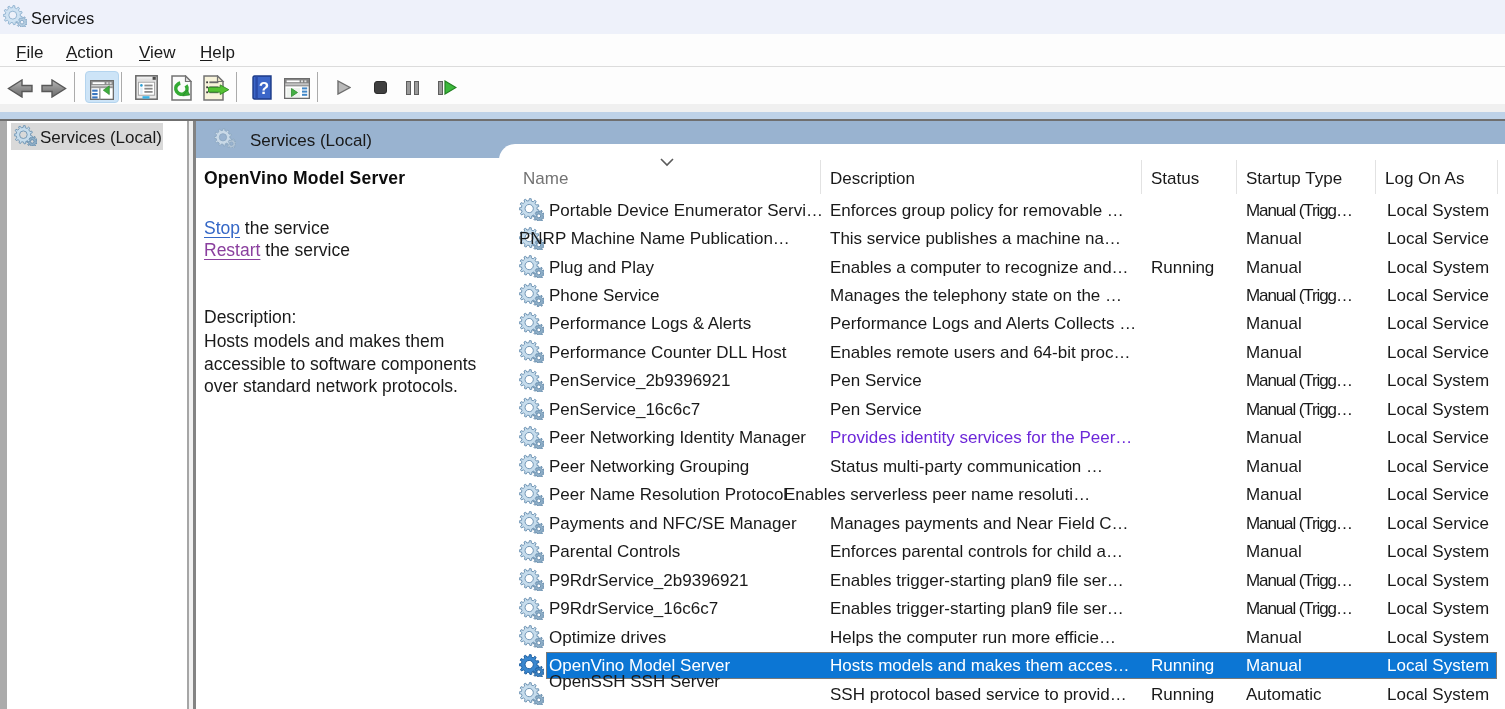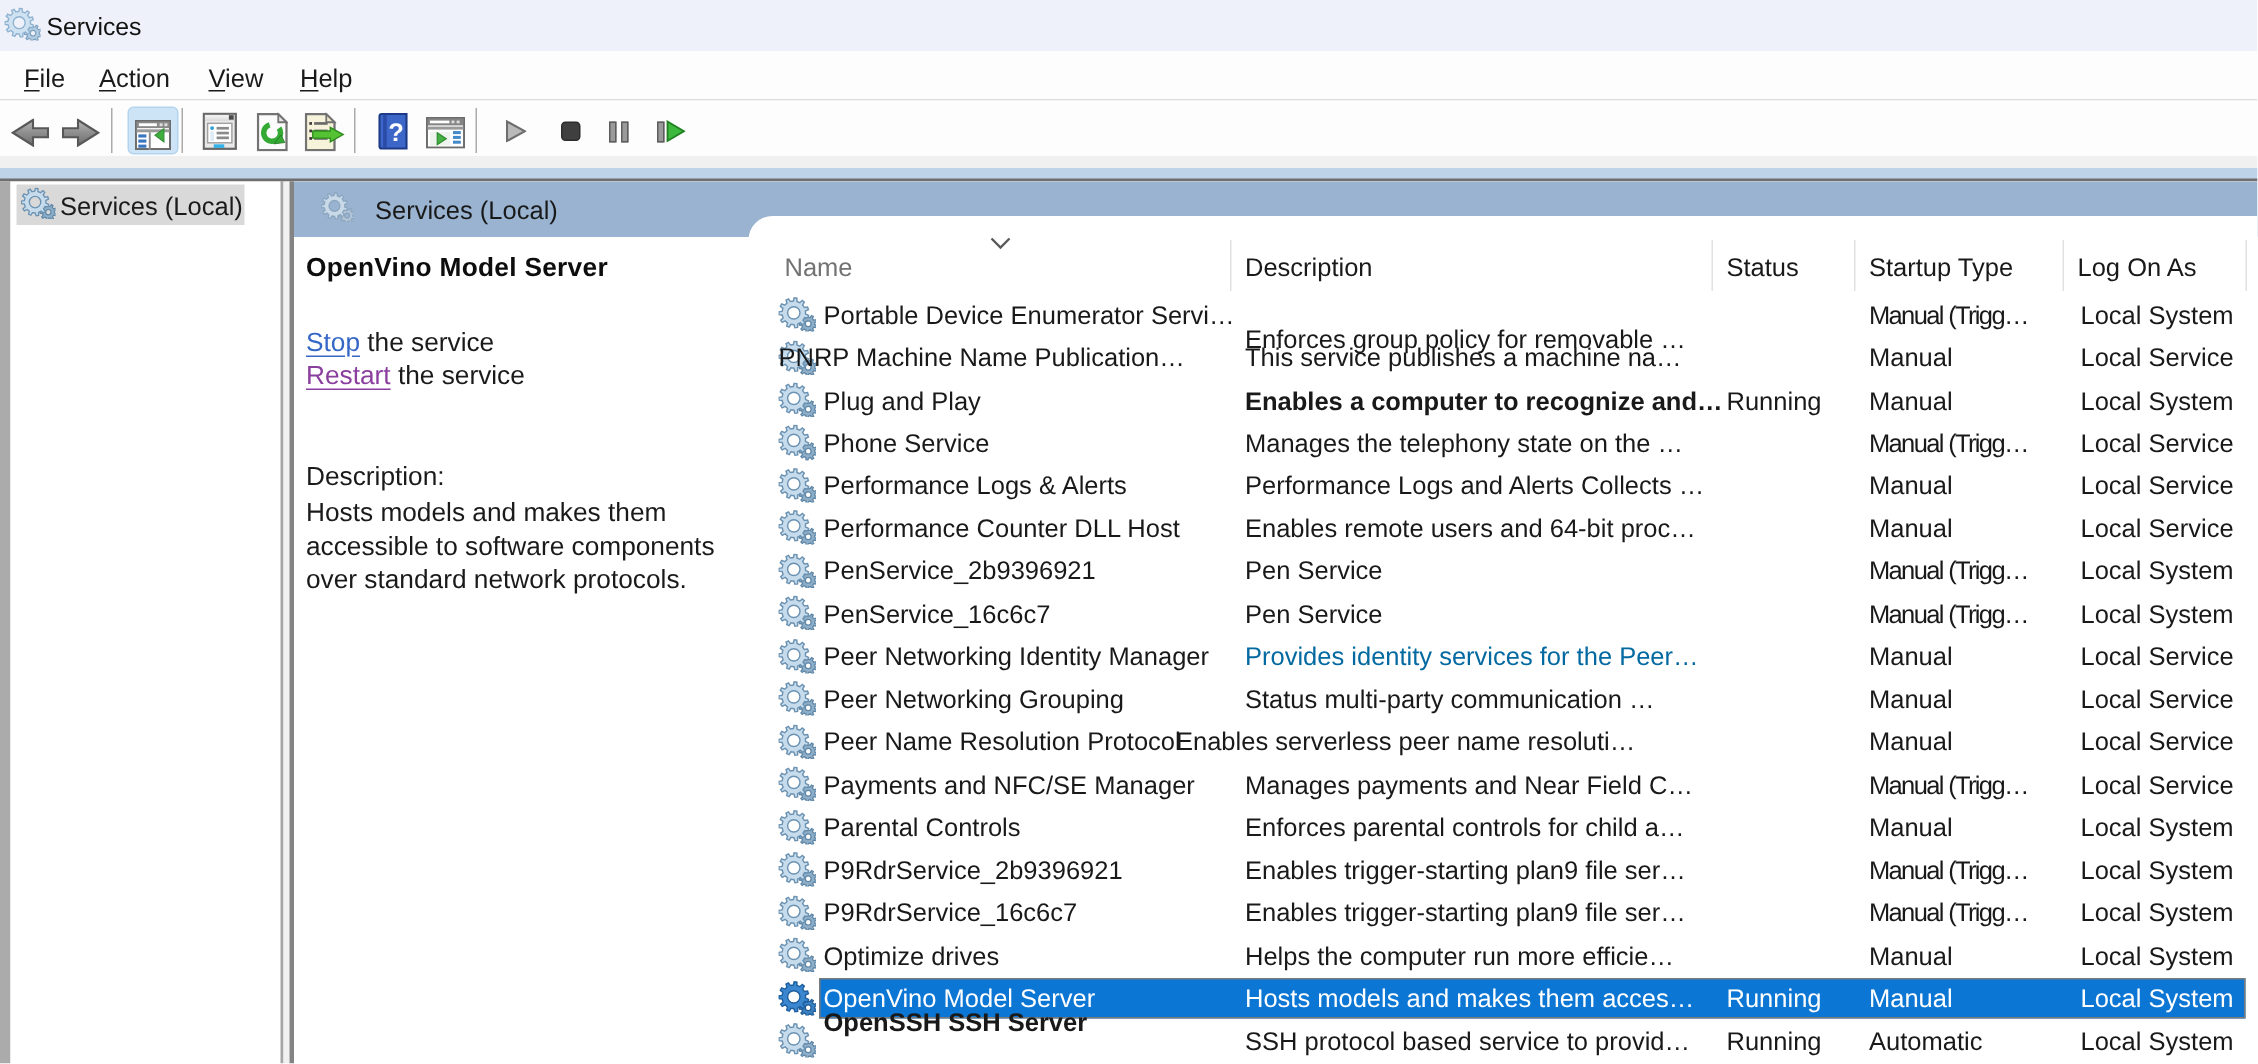--- a/index.html
+++ b/index.html
@@ -154,37 +154,37 @@
 <div style="position:absolute;left:820px;top:160px;width:1px;height:34px;background:#e2e2e2;"></div>
 <div style="position:absolute;left:1141px;top:160px;width:1px;height:34px;background:#e2e2e2;"></div>
 <div style="position:absolute;left:1236px;top:160px;width:1px;height:34px;background:#e2e2e2;"></div>
 <div style="position:absolute;left:1375px;top:160px;width:1px;height:34px;background:#e2e2e2;"></div>
 <div style="position:absolute;left:1497px;top:160px;width:1px;height:34px;background:#e2e2e2;"></div>
 <svg style="position:absolute;left:519px;top:198.03500000000003px;opacity:1" width="25.0" height="23.076923076923077" viewBox="0 0 26 24">
     <path d="M25.16,19.20 L26.67,19.88 L26.23,21.19 L24.62,20.84 L23.71,21.99 L24.42,23.48 L23.25,24.21 L22.24,22.90 L20.80,23.20 L20.39,24.80 L19.02,24.60 L19.09,22.95 L17.80,22.25 L16.46,23.21 L15.54,22.18 L16.65,20.96 L16.11,19.59 L14.46,19.47 L14.42,18.09 L16.06,17.87 L16.52,16.47 L15.34,15.32 L16.20,14.24 L17.59,15.12 L18.84,14.35 L18.68,12.71 L20.03,12.43 L20.53,14.00 L21.99,14.21 L22.92,12.85 L24.13,13.50 L23.50,15.03 L24.48,16.13 L26.07,15.68 L26.58,16.97 L25.12,17.73 Z M22.60,18.60 a2.0,2.0 0 1,0 -4.0,0 a2.0,2.0 0 1,0 4.0,0 Z" fill="#8fafc8" stroke="#5f87a8" stroke-width="0.9" fill-rule="evenodd"></path>
     <path d="M18.75,11.87 L20.85,12.75 L20.36,14.58 L18.11,14.30 L16.99,16.14 L18.28,18.01 L16.88,19.29 L15.13,17.83 L13.20,18.78 L13.27,21.05 L11.40,21.37 L10.72,19.20 L8.58,18.95 L7.41,20.90 L5.67,20.16 L6.26,17.96 L4.61,16.60 L2.57,17.61 L1.50,16.04 L3.19,14.51 L2.53,12.47 L0.27,12.21 L0.22,10.32 L2.47,9.95 L3.02,7.87 L1.25,6.44 L2.24,4.81 L4.33,5.72 L5.91,4.27 L5.20,2.11 L6.91,1.28 L8.18,3.17 L10.30,2.81 L10.87,0.60 L12.75,0.83 L12.80,3.10 L14.77,3.94 L16.45,2.40 L17.91,3.60 L16.72,5.54 L17.93,7.32 L20.17,6.93 L20.75,8.73 L18.70,9.72 Z M14.90,11.00 a4.3,4.3 0 1,0 -8.6,0 a4.3,4.3 0 1,0 8.6,0 Z" fill="#c6dcec" stroke="#6c92b2" stroke-width="1" fill-rule="evenodd"></path>
   </svg>
 <div style="position:absolute;left:549px;top:197.5px;height:25px;line-height:25px;font-size:17px;color:#191919;font-weight:normal;letter-spacing:0px;white-space:nowrap;">Portable Device Enumerator Servi…</div>
-<div style="position:absolute;left:830px;top:197.5px;height:25px;line-height:25px;font-size:17px;color:#191919;font-weight:normal;letter-spacing:0px;white-space:nowrap;margin-top:16px;">Enforces group policy for removable …</div>
+<div style="position:absolute;left:830px;top:197.5px;height:25px;line-height:25px;font-size:17px;color:#191919;font-weight:normal;letter-spacing:0px;white-space:nowrap;">Enforces group policy for removable …</div>
 <div style="position:absolute;left:1246px;top:197.5px;height:25px;line-height:25px;font-size:17px;color:#191919;font-weight:normal;letter-spacing:-1.1px;white-space:nowrap;">Manual (Trigg…</div>
 <div style="position:absolute;left:1387px;top:197.5px;height:25px;line-height:25px;font-size:17px;color:#191919;font-weight:normal;letter-spacing:0px;white-space:nowrap;">Local System</div>
 <svg style="position:absolute;left:519px;top:226.505px;opacity:1" width="25.0" height="23.076923076923077" viewBox="0 0 26 24">
     <path d="M25.16,19.20 L26.67,19.88 L26.23,21.19 L24.62,20.84 L23.71,21.99 L24.42,23.48 L23.25,24.21 L22.24,22.90 L20.80,23.20 L20.39,24.80 L19.02,24.60 L19.09,22.95 L17.80,22.25 L16.46,23.21 L15.54,22.18 L16.65,20.96 L16.11,19.59 L14.46,19.47 L14.42,18.09 L16.06,17.87 L16.52,16.47 L15.34,15.32 L16.20,14.24 L17.59,15.12 L18.84,14.35 L18.68,12.71 L20.03,12.43 L20.53,14.00 L21.99,14.21 L22.92,12.85 L24.13,13.50 L23.50,15.03 L24.48,16.13 L26.07,15.68 L26.58,16.97 L25.12,17.73 Z M22.60,18.60 a2.0,2.0 0 1,0 -4.0,0 a2.0,2.0 0 1,0 4.0,0 Z" fill="#8fafc8" stroke="#5f87a8" stroke-width="0.9" fill-rule="evenodd"></path>
     <path d="M18.75,11.87 L20.85,12.75 L20.36,14.58 L18.11,14.30 L16.99,16.14 L18.28,18.01 L16.88,19.29 L15.13,17.83 L13.20,18.78 L13.27,21.05 L11.40,21.37 L10.72,19.20 L8.58,18.95 L7.41,20.90 L5.67,20.16 L6.26,17.96 L4.61,16.60 L2.57,17.61 L1.50,16.04 L3.19,14.51 L2.53,12.47 L0.27,12.21 L0.22,10.32 L2.47,9.95 L3.02,7.87 L1.25,6.44 L2.24,4.81 L4.33,5.72 L5.91,4.27 L5.20,2.11 L6.91,1.28 L8.18,3.17 L10.30,2.81 L10.87,0.60 L12.75,0.83 L12.80,3.10 L14.77,3.94 L16.45,2.40 L17.91,3.60 L16.72,5.54 L17.93,7.32 L20.17,6.93 L20.75,8.73 L18.70,9.72 Z M14.90,11.00 a4.3,4.3 0 1,0 -8.6,0 a4.3,4.3 0 1,0 8.6,0 Z" fill="#c6dcec" stroke="#6c92b2" stroke-width="1" fill-rule="evenodd"></path>
   </svg>
 <div style="position:absolute;left:519px;top:226.0px;height:25px;line-height:25px;font-size:17px;color:#191919;font-weight:normal;letter-spacing:0px;white-space:nowrap;">PNRP Machine Name Publication…</div>
 <div style="position:absolute;left:830px;top:226.0px;height:25px;line-height:25px;font-size:17px;color:#191919;font-weight:normal;letter-spacing:0px;white-space:nowrap;">This service publishes a machine na…</div>
 <div style="position:absolute;left:1246px;top:226.0px;height:25px;line-height:25px;font-size:17px;color:#191919;font-weight:normal;letter-spacing:0px;white-space:nowrap;">Manual</div>
 <div style="position:absolute;left:1387px;top:226.0px;height:25px;line-height:25px;font-size:17px;color:#191919;font-weight:normal;letter-spacing:0px;white-space:nowrap;">Local Service</div>
 <svg style="position:absolute;left:519px;top:254.97500000000002px;opacity:1" width="25.0" height="23.076923076923077" viewBox="0 0 26 24">
     <path d="M25.16,19.20 L26.67,19.88 L26.23,21.19 L24.62,20.84 L23.71,21.99 L24.42,23.48 L23.25,24.21 L22.24,22.90 L20.80,23.20 L20.39,24.80 L19.02,24.60 L19.09,22.95 L17.80,22.25 L16.46,23.21 L15.54,22.18 L16.65,20.96 L16.11,19.59 L14.46,19.47 L14.42,18.09 L16.06,17.87 L16.52,16.47 L15.34,15.32 L16.20,14.24 L17.59,15.12 L18.84,14.35 L18.68,12.71 L20.03,12.43 L20.53,14.00 L21.99,14.21 L22.92,12.85 L24.13,13.50 L23.50,15.03 L24.48,16.13 L26.07,15.68 L26.58,16.97 L25.12,17.73 Z M22.60,18.60 a2.0,2.0 0 1,0 -4.0,0 a2.0,2.0 0 1,0 4.0,0 Z" fill="#8fafc8" stroke="#5f87a8" stroke-width="0.9" fill-rule="evenodd"></path>
     <path d="M18.75,11.87 L20.85,12.75 L20.36,14.58 L18.11,14.30 L16.99,16.14 L18.28,18.01 L16.88,19.29 L15.13,17.83 L13.20,18.78 L13.27,21.05 L11.40,21.37 L10.72,19.20 L8.58,18.95 L7.41,20.90 L5.67,20.16 L6.26,17.96 L4.61,16.60 L2.57,17.61 L1.50,16.04 L3.19,14.51 L2.53,12.47 L0.27,12.21 L0.22,10.32 L2.47,9.95 L3.02,7.87 L1.25,6.44 L2.24,4.81 L4.33,5.72 L5.91,4.27 L5.20,2.11 L6.91,1.28 L8.18,3.17 L10.30,2.81 L10.87,0.60 L12.75,0.83 L12.80,3.10 L14.77,3.94 L16.45,2.40 L17.91,3.60 L16.72,5.54 L17.93,7.32 L20.17,6.93 L20.75,8.73 L18.70,9.72 Z M14.90,11.00 a4.3,4.3 0 1,0 -8.6,0 a4.3,4.3 0 1,0 8.6,0 Z" fill="#c6dcec" stroke="#6c92b2" stroke-width="1" fill-rule="evenodd"></path>
   </svg>
 <div style="position:absolute;left:549px;top:254.5px;height:25px;line-height:25px;font-size:17px;color:#191919;font-weight:normal;letter-spacing:0px;white-space:nowrap;">Plug and Play</div>
-<div style="position:absolute;left:830px;top:254.5px;height:25px;line-height:25px;font-size:17px;color:#191919;font-weight:bold;letter-spacing:0px;white-space:nowrap;">Enables a computer to recognize and…</div>
+<div style="position:absolute;left:830px;top:254.5px;height:25px;line-height:25px;font-size:17px;color:#191919;font-weight:normal;letter-spacing:0px;white-space:nowrap;">Enables a computer to recognize and…</div>
 <div style="position:absolute;left:1151px;top:254.5px;height:25px;line-height:25px;font-size:17px;color:#191919;font-weight:normal;letter-spacing:0px;white-space:nowrap;">Running</div>
 <div style="position:absolute;left:1246px;top:254.5px;height:25px;line-height:25px;font-size:17px;color:#191919;font-weight:normal;letter-spacing:0px;white-space:nowrap;">Manual</div>
 <div style="position:absolute;left:1387px;top:254.5px;height:25px;line-height:25px;font-size:17px;color:#191919;font-weight:normal;letter-spacing:0px;white-space:nowrap;">Local System</div>
 <svg style="position:absolute;left:519px;top:283.44500000000005px;opacity:1" width="25.0" height="23.076923076923077" viewBox="0 0 26 24">
     <path d="M25.16,19.20 L26.67,19.88 L26.23,21.19 L24.62,20.84 L23.71,21.99 L24.42,23.48 L23.25,24.21 L22.24,22.90 L20.80,23.20 L20.39,24.80 L19.02,24.60 L19.09,22.95 L17.80,22.25 L16.46,23.21 L15.54,22.18 L16.65,20.96 L16.11,19.59 L14.46,19.47 L14.42,18.09 L16.06,17.87 L16.52,16.47 L15.34,15.32 L16.20,14.24 L17.59,15.12 L18.84,14.35 L18.68,12.71 L20.03,12.43 L20.53,14.00 L21.99,14.21 L22.92,12.85 L24.13,13.50 L23.50,15.03 L24.48,16.13 L26.07,15.68 L26.58,16.97 L25.12,17.73 Z M22.60,18.60 a2.0,2.0 0 1,0 -4.0,0 a2.0,2.0 0 1,0 4.0,0 Z" fill="#8fafc8" stroke="#5f87a8" stroke-width="0.9" fill-rule="evenodd"></path>
     <path d="M18.75,11.87 L20.85,12.75 L20.36,14.58 L18.11,14.30 L16.99,16.14 L18.28,18.01 L16.88,19.29 L15.13,17.83 L13.20,18.78 L13.27,21.05 L11.40,21.37 L10.72,19.20 L8.58,18.95 L7.41,20.90 L5.67,20.16 L6.26,17.96 L4.61,16.60 L2.57,17.61 L1.50,16.04 L3.19,14.51 L2.53,12.47 L0.27,12.21 L0.22,10.32 L2.47,9.95 L3.02,7.87 L1.25,6.44 L2.24,4.81 L4.33,5.72 L5.91,4.27 L5.20,2.11 L6.91,1.28 L8.18,3.17 L10.30,2.81 L10.87,0.60 L12.75,0.83 L12.80,3.10 L14.77,3.94 L16.45,2.40 L17.91,3.60 L16.72,5.54 L17.93,7.32 L20.17,6.93 L20.75,8.73 L18.70,9.72 Z M14.90,11.00 a4.3,4.3 0 1,0 -8.6,0 a4.3,4.3 0 1,0 8.6,0 Z" fill="#c6dcec" stroke="#6c92b2" stroke-width="1" fill-rule="evenodd"></path>
   </svg>
 <div style="position:absolute;left:549px;top:282.9px;height:25px;line-height:25px;font-size:17px;color:#191919;font-weight:normal;letter-spacing:0px;white-space:nowrap;">Phone Service</div>
 <div style="position:absolute;left:830px;top:282.9px;height:25px;line-height:25px;font-size:17px;color:#191919;font-weight:normal;letter-spacing:0px;white-space:nowrap;">Manages the telephony state on the …</div>
 <div style="position:absolute;left:1246px;top:282.9px;height:25px;line-height:25px;font-size:17px;color:#191919;font-weight:normal;letter-spacing:-1.1px;white-space:nowrap;">Manual (Trigg…</div>
@@ -219,21 +219,21 @@
   </svg>
 <div style="position:absolute;left:549px;top:396.8px;height:25px;line-height:25px;font-size:17px;color:#191919;font-weight:normal;letter-spacing:0px;white-space:nowrap;">PenService_16c6c7</div>
 <div style="position:absolute;left:830px;top:396.8px;height:25px;line-height:25px;font-size:17px;color:#191919;font-weight:normal;letter-spacing:0px;white-space:nowrap;">Pen Service</div>
 <div style="position:absolute;left:1246px;top:396.8px;height:25px;line-height:25px;font-size:17px;color:#191919;font-weight:normal;letter-spacing:-1.1px;white-space:nowrap;">Manual (Trigg…</div>
 <div style="position:absolute;left:1387px;top:396.8px;height:25px;line-height:25px;font-size:17px;color:#191919;font-weight:normal;letter-spacing:0px;white-space:nowrap;">Local System</div>
 <svg style="position:absolute;left:519px;top:425.795px;opacity:1" width="25.0" height="23.076923076923077" viewBox="0 0 26 24">
     <path d="M25.16,19.20 L26.67,19.88 L26.23,21.19 L24.62,20.84 L23.71,21.99 L24.42,23.48 L23.25,24.21 L22.24,22.90 L20.80,23.20 L20.39,24.80 L19.02,24.60 L19.09,22.95 L17.80,22.25 L16.46,23.21 L15.54,22.18 L16.65,20.96 L16.11,19.59 L14.46,19.47 L14.42,18.09 L16.06,17.87 L16.52,16.47 L15.34,15.32 L16.20,14.24 L17.59,15.12 L18.84,14.35 L18.68,12.71 L20.03,12.43 L20.53,14.00 L21.99,14.21 L22.92,12.85 L24.13,13.50 L23.50,15.03 L24.48,16.13 L26.07,15.68 L26.58,16.97 L25.12,17.73 Z M22.60,18.60 a2.0,2.0 0 1,0 -4.0,0 a2.0,2.0 0 1,0 4.0,0 Z" fill="#8fafc8" stroke="#5f87a8" stroke-width="0.9" fill-rule="evenodd"></path>
     <path d="M18.75,11.87 L20.85,12.75 L20.36,14.58 L18.11,14.30 L16.99,16.14 L18.28,18.01 L16.88,19.29 L15.13,17.83 L13.20,18.78 L13.27,21.05 L11.40,21.37 L10.72,19.20 L8.58,18.95 L7.41,20.90 L5.67,20.16 L6.26,17.96 L4.61,16.60 L2.57,17.61 L1.50,16.04 L3.19,14.51 L2.53,12.47 L0.27,12.21 L0.22,10.32 L2.47,9.95 L3.02,7.87 L1.25,6.44 L2.24,4.81 L4.33,5.72 L5.91,4.27 L5.20,2.11 L6.91,1.28 L8.18,3.17 L10.30,2.81 L10.87,0.60 L12.75,0.83 L12.80,3.10 L14.77,3.94 L16.45,2.40 L17.91,3.60 L16.72,5.54 L17.93,7.32 L20.17,6.93 L20.75,8.73 L18.70,9.72 Z M14.90,11.00 a4.3,4.3 0 1,0 -8.6,0 a4.3,4.3 0 1,0 8.6,0 Z" fill="#c6dcec" stroke="#6c92b2" stroke-width="1" fill-rule="evenodd"></path>
   </svg>
 <div style="position:absolute;left:549px;top:425.3px;height:25px;line-height:25px;font-size:17px;color:#191919;font-weight:normal;letter-spacing:0px;white-space:nowrap;">Peer Networking Identity Manager</div>
-<div style="position:absolute;left:830px;top:425.3px;height:25px;line-height:25px;font-size:17px;color:#0369a1;font-weight:normal;letter-spacing:0px;white-space:nowrap;">Provides identity services for the Peer…</div>
+<div style="position:absolute;left:830px;top:425.3px;height:25px;line-height:25px;font-size:17px;color:#6d28d9;font-weight:normal;letter-spacing:0px;white-space:nowrap;">Provides identity services for the Peer…</div>
 <div style="position:absolute;left:1246px;top:425.3px;height:25px;line-height:25px;font-size:17px;color:#191919;font-weight:normal;letter-spacing:0px;white-space:nowrap;">Manual</div>
 <div style="position:absolute;left:1387px;top:425.3px;height:25px;line-height:25px;font-size:17px;color:#191919;font-weight:normal;letter-spacing:0px;white-space:nowrap;">Local Service</div>
 <svg style="position:absolute;left:519px;top:454.26500000000004px;opacity:1" width="25.0" height="23.076923076923077" viewBox="0 0 26 24">
     <path d="M25.16,19.20 L26.67,19.88 L26.23,21.19 L24.62,20.84 L23.71,21.99 L24.42,23.48 L23.25,24.21 L22.24,22.90 L20.80,23.20 L20.39,24.80 L19.02,24.60 L19.09,22.95 L17.80,22.25 L16.46,23.21 L15.54,22.18 L16.65,20.96 L16.11,19.59 L14.46,19.47 L14.42,18.09 L16.06,17.87 L16.52,16.47 L15.34,15.32 L16.20,14.24 L17.59,15.12 L18.84,14.35 L18.68,12.71 L20.03,12.43 L20.53,14.00 L21.99,14.21 L22.92,12.85 L24.13,13.50 L23.50,15.03 L24.48,16.13 L26.07,15.68 L26.58,16.97 L25.12,17.73 Z M22.60,18.60 a2.0,2.0 0 1,0 -4.0,0 a2.0,2.0 0 1,0 4.0,0 Z" fill="#8fafc8" stroke="#5f87a8" stroke-width="0.9" fill-rule="evenodd"></path>
     <path d="M18.75,11.87 L20.85,12.75 L20.36,14.58 L18.11,14.30 L16.99,16.14 L18.28,18.01 L16.88,19.29 L15.13,17.83 L13.20,18.78 L13.27,21.05 L11.40,21.37 L10.72,19.20 L8.58,18.95 L7.41,20.90 L5.67,20.16 L6.26,17.96 L4.61,16.60 L2.57,17.61 L1.50,16.04 L3.19,14.51 L2.53,12.47 L0.27,12.21 L0.22,10.32 L2.47,9.95 L3.02,7.87 L1.25,6.44 L2.24,4.81 L4.33,5.72 L5.91,4.27 L5.20,2.11 L6.91,1.28 L8.18,3.17 L10.30,2.81 L10.87,0.60 L12.75,0.83 L12.80,3.10 L14.77,3.94 L16.45,2.40 L17.91,3.60 L16.72,5.54 L17.93,7.32 L20.17,6.93 L20.75,8.73 L18.70,9.72 Z M14.90,11.00 a4.3,4.3 0 1,0 -8.6,0 a4.3,4.3 0 1,0 8.6,0 Z" fill="#c6dcec" stroke="#6c92b2" stroke-width="1" fill-rule="evenodd"></path>
   </svg>
 <div style="position:absolute;left:549px;top:453.8px;height:25px;line-height:25px;font-size:17px;color:#191919;font-weight:normal;letter-spacing:0px;white-space:nowrap;">Peer Networking Grouping</div>
 <div style="position:absolute;left:830px;top:453.8px;height:25px;line-height:25px;font-size:17px;color:#191919;font-weight:normal;letter-spacing:0px;white-space:nowrap;">Status multi-party communication …</div>
 <div style="position:absolute;left:1246px;top:453.8px;height:25px;line-height:25px;font-size:17px;color:#191919;font-weight:normal;letter-spacing:0px;white-space:nowrap;">Manual</div>
 <div style="position:absolute;left:1387px;top:453.8px;height:25px;line-height:25px;font-size:17px;color:#191919;font-weight:normal;letter-spacing:0px;white-space:nowrap;">Local Service</div>
@@ -292,17 +292,17 @@
   </svg>
 <div style="position:absolute;left:549px;top:653.1px;height:25px;line-height:25px;font-size:17px;color:#ffffff;font-weight:normal;letter-spacing:0px;white-space:nowrap;">OpenVino Model Server</div>
 <div style="position:absolute;left:830px;top:653.1px;height:25px;line-height:25px;font-size:17px;color:#ffffff;font-weight:normal;letter-spacing:0px;white-space:nowrap;">Hosts models and makes them acces…</div>
 <div style="position:absolute;left:1151px;top:653.1px;height:25px;line-height:25px;font-size:17px;color:#ffffff;font-weight:normal;letter-spacing:0px;white-space:nowrap;">Running</div>
 <div style="position:absolute;left:1246px;top:653.1px;height:25px;line-height:25px;font-size:17px;color:#ffffff;font-weight:normal;letter-spacing:0px;white-space:nowrap;">Manual</div>
 <div style="position:absolute;left:1387px;top:653.1px;height:25px;line-height:25px;font-size:17px;color:#ffffff;font-weight:normal;letter-spacing:0px;white-space:nowrap;">Local System</div>
 <svg style="position:absolute;left:519px;top:682.025px;opacity:1" width="25.0" height="23.076923076923077" viewBox="0 0 26 24">
     <path d="M25.16,19.20 L26.67,19.88 L26.23,21.19 L24.62,20.84 L23.71,21.99 L24.42,23.48 L23.25,24.21 L22.24,22.90 L20.80,23.20 L20.39,24.80 L19.02,24.60 L19.09,22.95 L17.80,22.25 L16.46,23.21 L15.54,22.18 L16.65,20.96 L16.11,19.59 L14.46,19.47 L14.42,18.09 L16.06,17.87 L16.52,16.47 L15.34,15.32 L16.20,14.24 L17.59,15.12 L18.84,14.35 L18.68,12.71 L20.03,12.43 L20.53,14.00 L21.99,14.21 L22.92,12.85 L24.13,13.50 L23.50,15.03 L24.48,16.13 L26.07,15.68 L26.58,16.97 L25.12,17.73 Z M22.60,18.60 a2.0,2.0 0 1,0 -4.0,0 a2.0,2.0 0 1,0 4.0,0 Z" fill="#8fafc8" stroke="#5f87a8" stroke-width="0.9" fill-rule="evenodd"></path>
     <path d="M18.75,11.87 L20.85,12.75 L20.36,14.58 L18.11,14.30 L16.99,16.14 L18.28,18.01 L16.88,19.29 L15.13,17.83 L13.20,18.78 L13.27,21.05 L11.40,21.37 L10.72,19.20 L8.58,18.95 L7.41,20.90 L5.67,20.16 L6.26,17.96 L4.61,16.60 L2.57,17.61 L1.50,16.04 L3.19,14.51 L2.53,12.47 L0.27,12.21 L0.22,10.32 L2.47,9.95 L3.02,7.87 L1.25,6.44 L2.24,4.81 L4.33,5.72 L5.91,4.27 L5.20,2.11 L6.91,1.28 L8.18,3.17 L10.30,2.81 L10.87,0.60 L12.75,0.83 L12.80,3.10 L14.77,3.94 L16.45,2.40 L17.91,3.60 L16.72,5.54 L17.93,7.32 L20.17,6.93 L20.75,8.73 L18.70,9.72 Z M14.90,11.00 a4.3,4.3 0 1,0 -8.6,0 a4.3,4.3 0 1,0 8.6,0 Z" fill="#c6dcec" stroke="#6c92b2" stroke-width="1" fill-rule="evenodd"></path>
   </svg>
-<div style="position:absolute;left:549px;top:669px;height:25px;line-height:25px;font-size:17px;color:#191919;font-weight:bold;letter-spacing:0px;white-space:nowrap;">OpenSSH SSH Server</div>
+<div style="position:absolute;left:549px;top:669px;height:25px;line-height:25px;font-size:17px;color:#191919;font-weight:normal;letter-spacing:0px;white-space:nowrap;">OpenSSH SSH Server</div>
 <div style="position:absolute;left:830px;top:681.5px;height:25px;line-height:25px;font-size:17px;color:#191919;font-weight:normal;letter-spacing:0px;white-space:nowrap;">SSH protocol based service to provid…</div>
 <div style="position:absolute;left:1151px;top:681.5px;height:25px;line-height:25px;font-size:17px;color:#191919;font-weight:normal;letter-spacing:0px;white-space:nowrap;">Running</div>
 <div style="position:absolute;left:1246px;top:681.5px;height:25px;line-height:25px;font-size:17px;color:#191919;font-weight:normal;letter-spacing:0px;white-space:nowrap;">Automatic</div>
 <div style="position:absolute;left:1387px;top:681.5px;height:25px;line-height:25px;font-size:17px;color:#191919;font-weight:normal;letter-spacing:0px;white-space:nowrap;">Local System</div>
 
 </body></html>

